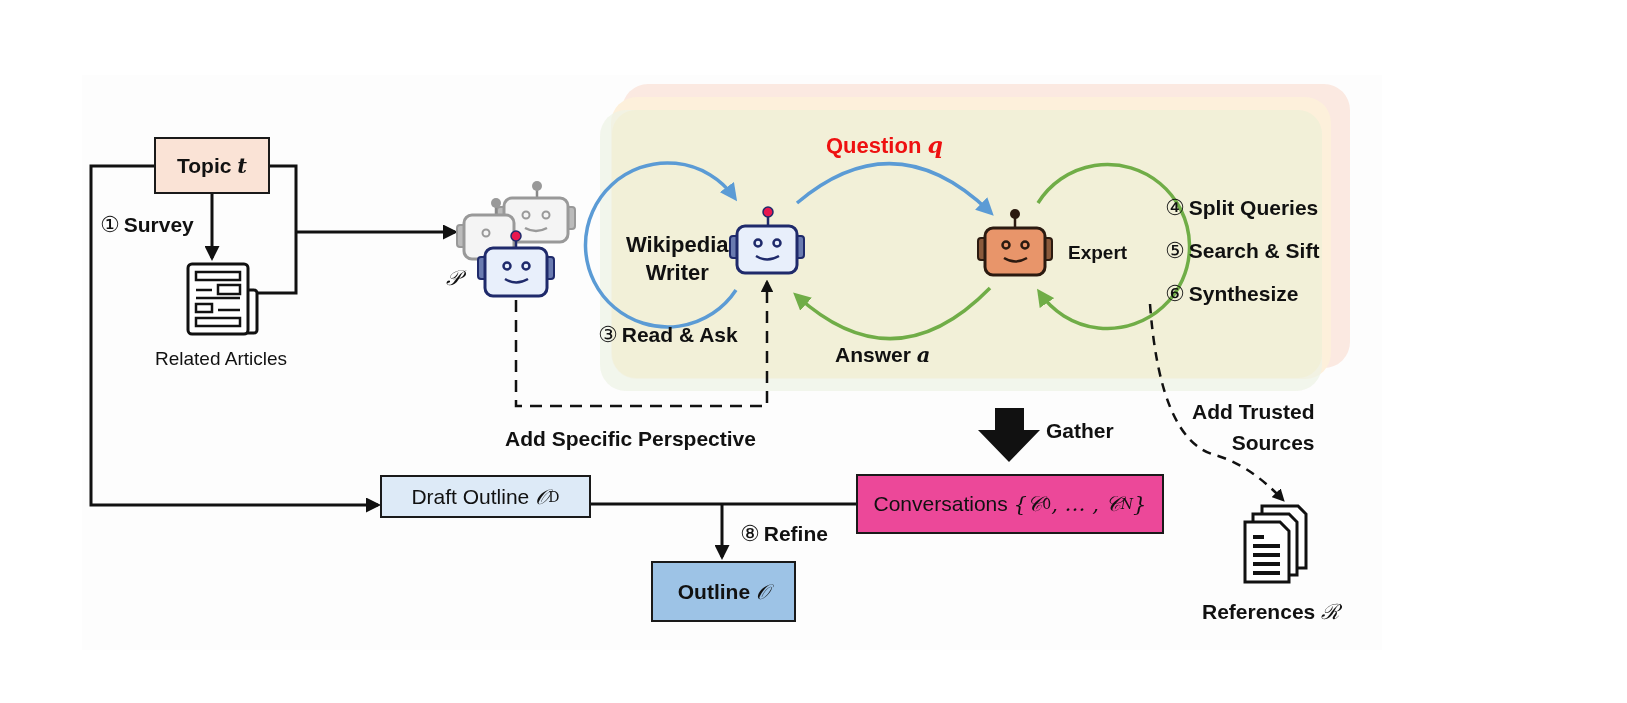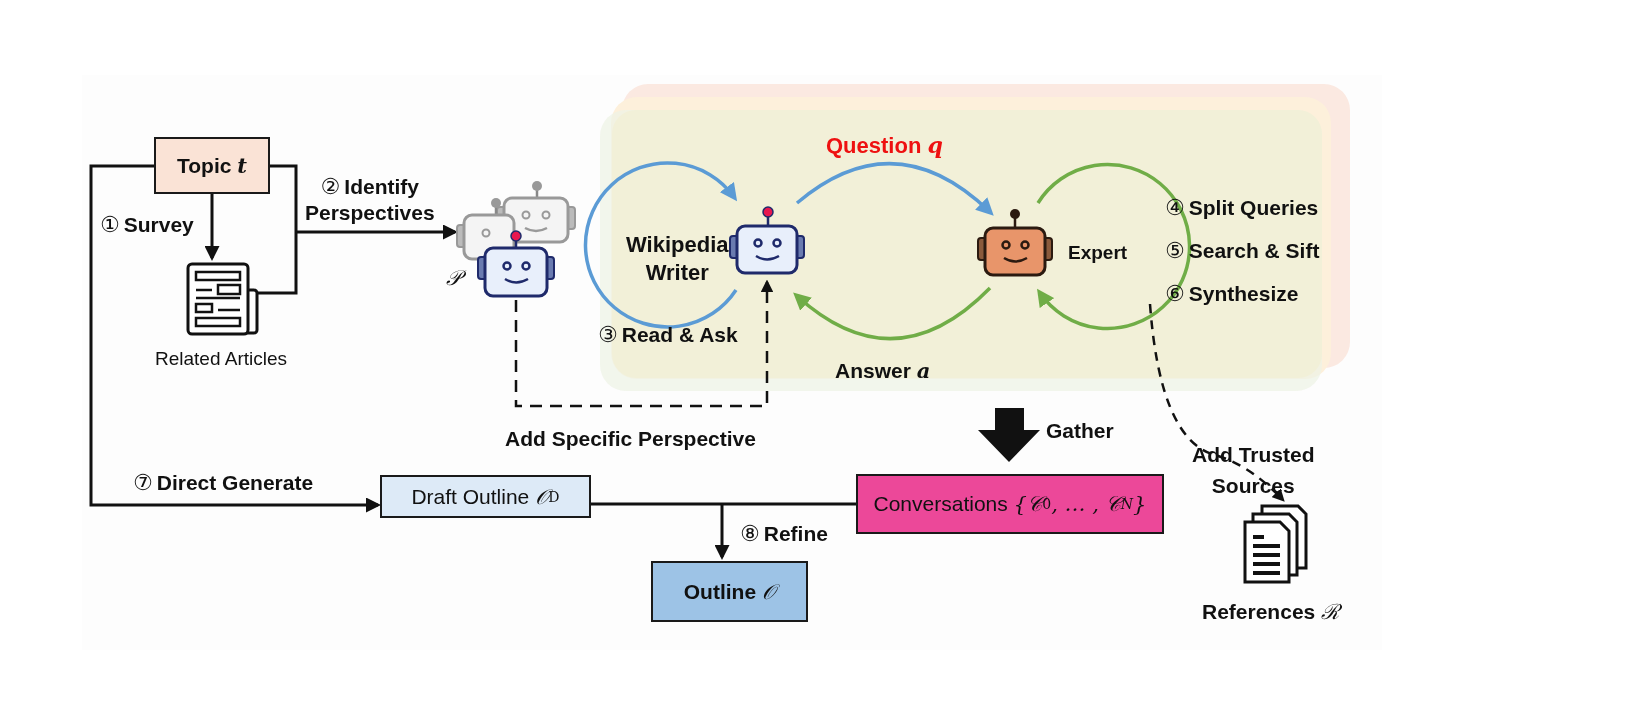--- a/index.html
+++ b/index.html
@@ -137,24 +137,20 @@
   </svg>
 
   <div class="box" style="left:154px; top:137px; width:116px; height:57px; background:#fae3d6; font-weight:bold;">
     <span>Topic</span>&nbsp;<span class="math">t</span>
   </div>
 
   <div class="lbl" style="left:100px; top:212px;">
     <span class="circ">①</span><span>Survey</span>
   </div>
 
-  <div class="lbl" style="left:305px; top:174px; line-height:26px; text-align:center;">
-    <div><span class="circ">②</span><span>Identify</span></div>
-    <div>Perspectives</div>
-  </div>
 
   <div class="lbl lbl-normal" style="left:155px; top:348px; font-size:19px;">Related Articles</div>
 
   <div class="lbl lbl-normal math" style="left:446px; top:266px; font-size:21px;">𝒫</div>
 
   <div class="lbl" style="left:626px; top:231px; font-size:22px; line-height:28px; text-align:center;">
     <div>Wikipedia</div>
     <div>Writer</div>
   </div>
 
@@ -171,49 +167,46 @@
     <span class="circ">⑤</span><span>Search &amp; Sift</span>
   </div>
   <div class="lbl" style="left:1165px; top:281px;text-align:right;">
     <span class="circ">⑥</span><span>Synthesize</span>
   </div>
 
   <div class="lbl" style="left:598px; top:322px;text-align:center;">
     <span class="circ">③</span><span>Read &amp; Ask</span>
   </div>
 
-  <div class="lbl" style="left:835px; top:358px;">
+  <div class="lbl" style="left:835px; top:342px;">
     <span>Answer</span>&nbsp;<span class="math">a</span>
   </div>
 
   <div class="lbl" style="left:505px; top:427px;">Add Specific Perspective</div>
 
   <div class="lbl" style="left:1046px; top:419px;">Gather</div>
 
-  <div class="lbl" style="left:1192px; top:396px; line-height:31px; text-align:center;margin-top:43px;">
+  <div class="lbl" style="left:1192px; top:396px; line-height:31px; text-align:right;">
     <div>Add Trusted</div>
     <div>Sources</div>
   </div>
 
-  <div class="lbl" style="left:133px; top:470px;">
-    <span class="circ">⑦</span><span>Direct Generate</span>
-  </div>
 
   <div class="box" style="left:380px; top:475px; width:211px; height:43px; background:#ddeaf7;">
     <span>Draft Outline</span>&nbsp;<span class="math">𝒪</span><span class="sub">D</span>
   </div>
 
   <div class="lbl" style="left:740px; top:521px;">
     <span class="circ">⑧</span><span>Refine</span>
   </div>
 
   <div class="box" style="left:856px; top:474px; width:308px; height:60px; background:#ec4899;">
     <span>Conversations</span>&nbsp;<span class="math">{𝒞</span><span class="sub">0</span><span class="math">, … , 𝒞</span><span class="sub" style="font-style:italic;">N</span><span class="math">}</span>
   </div>
 
-  <div class="box" style="left:651px; top:561px; width:157px; height:61px; background:#9dc3e6; font-weight:bold;">
+  <div class="box" style="left:651px; top:561px; width:145px; height:61px; background:#9dc3e6; font-weight:bold;">
     <span>Outline</span>&nbsp;<span class="math" style="font-weight:normal;">𝒪</span>
   </div>
 
   <div class="lbl" style="left:1202px; top:597px;">
     <span>References</span>&nbsp;<span class="math" style="font-weight:normal;">ℛ</span>
   </div>
 </div>
 
 </body></html>

